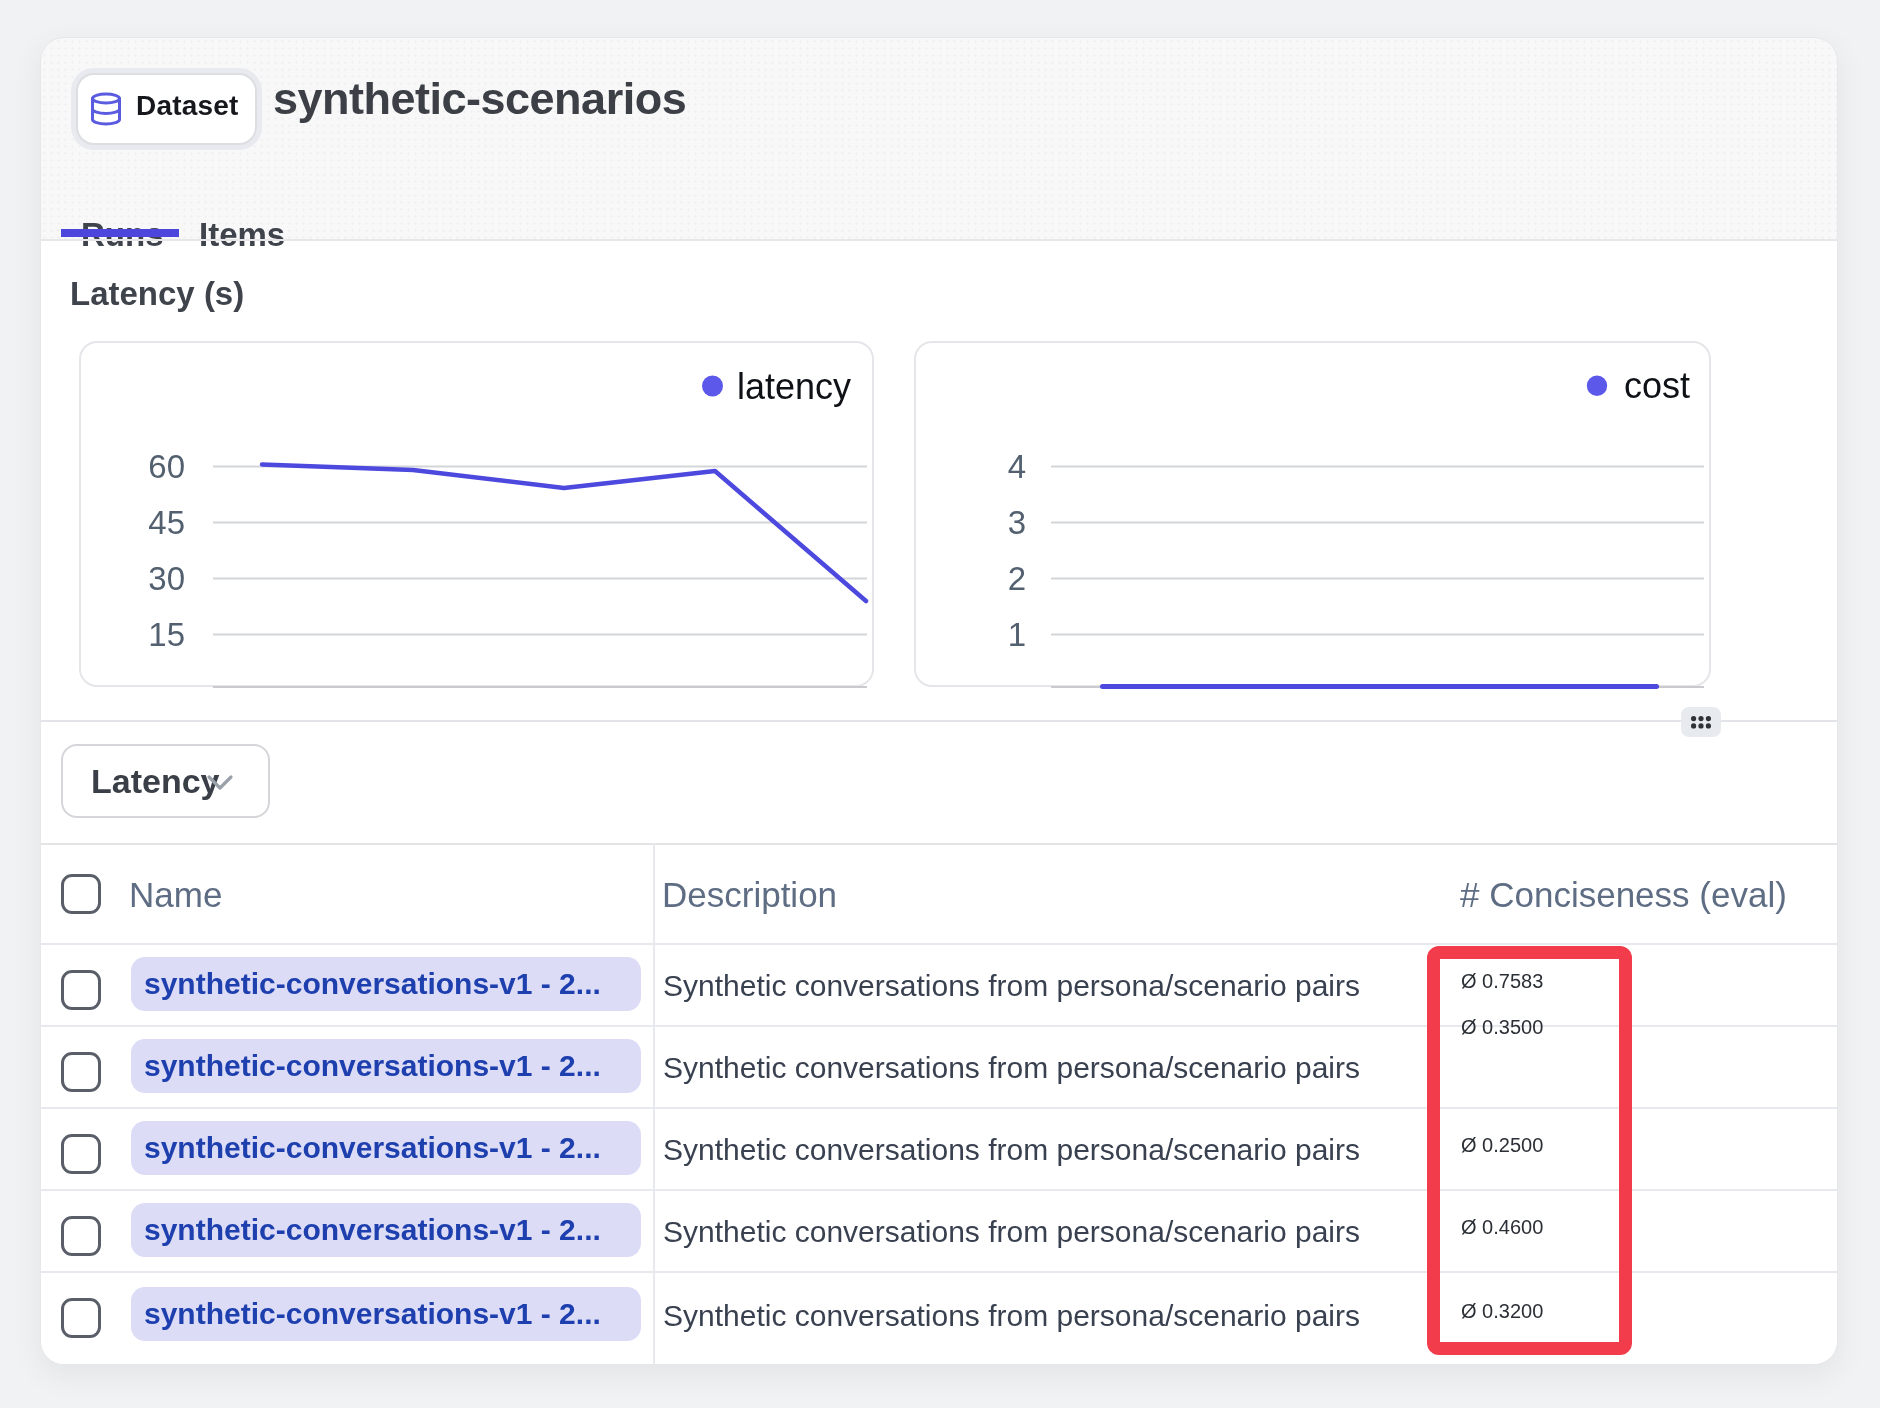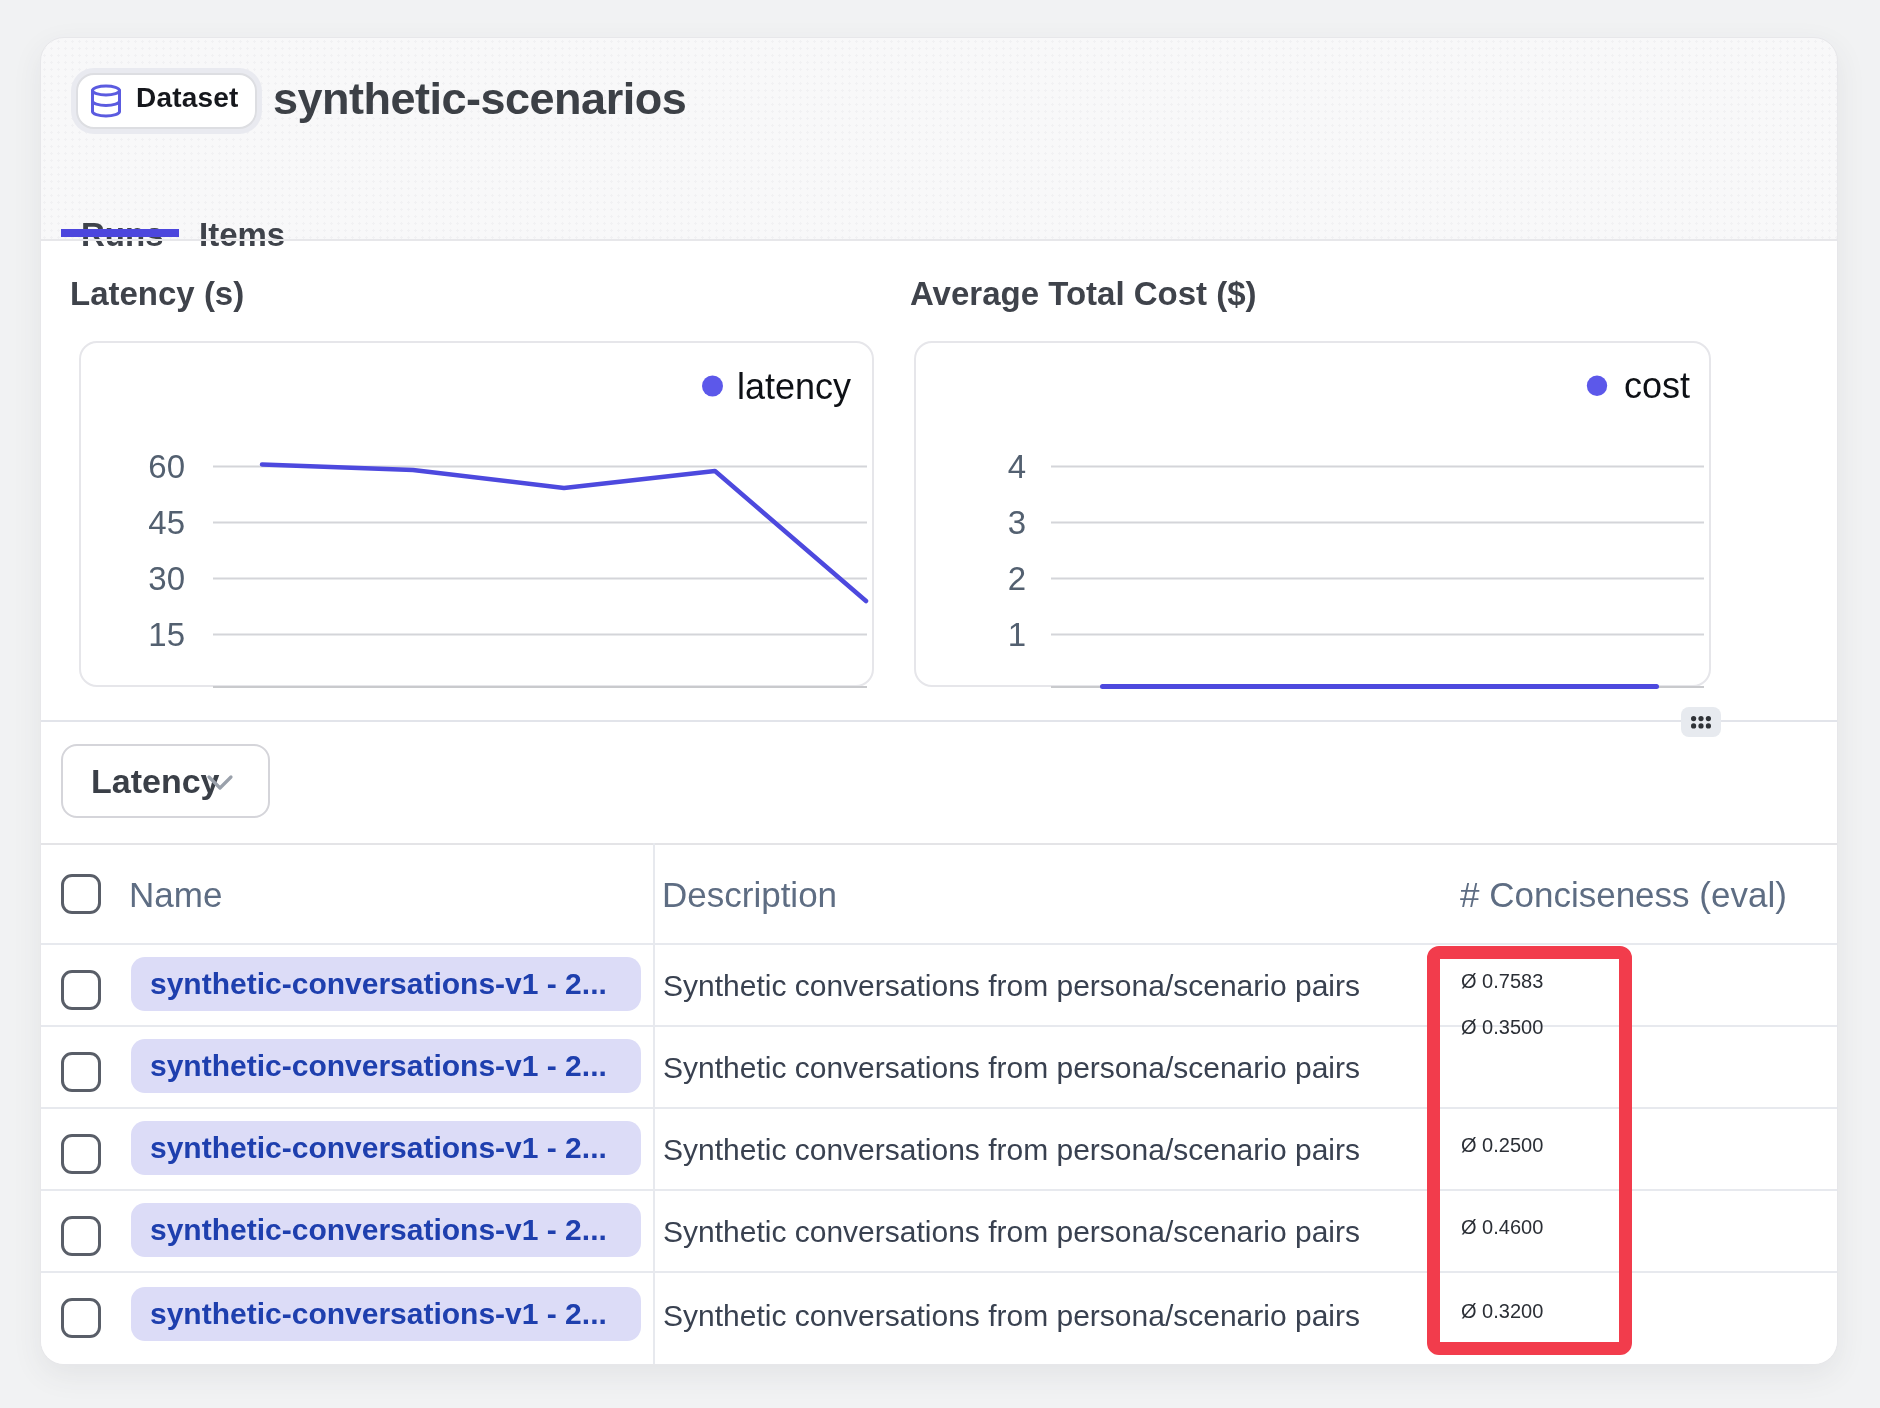--- a/index.html
+++ b/index.html
@@ -10,21 +10,21 @@
     box-shadow:0 10px 30px rgba(60,60,80,0.08);
     overflow:hidden;
   }
   .hdr {
     position:absolute; left:0; top:0; width:100%; height:203px;
     background-image: radial-gradient(circle, #f1f1f3 1px, transparent 1.1px);
     background-size: 7px 7px;
   }
   .white { position:absolute; left:0; top:203px; width:100%; height:1125px; background:#ffffff; }
   .pillring {
-    position:absolute; left:35px; top:35px; width:181px; height:56px;
+    position:absolute; left:35px; top:35px; width:181px; height:72px;
     background:#ffffff; border:2px solid #dddee2; border-radius:18px;
     box-shadow:0 0 0 5px #e9eaf0;
     display:flex; align-items:center;
   }
   .pillring svg { margin-left:10px; }
   .pillring span { font-size:28px; font-weight:700; color:#16181d; margin-left:12px; letter-spacing:0.2px; position:relative; top:-3px;}
   .title { position:absolute; left:232px; top:35px; font-size:45px; font-weight:700; color:#3c4046; letter-spacing:-0.5px;}
   .tab { position:absolute; top:136px; font-size:33px; font-weight:600; color:#3f434b;margin-top:42px; }
   .tabbar { position:absolute; left:20px; top:191px; width:118px; height:8px; background:#4c46dd; }
   .striprule { position:absolute; left:0; top:201px; width:100%; height:2px; background:#e7e7ea; }
@@ -36,21 +36,21 @@
   .handle { position:absolute; left:1640px; top:669px; width:40px; height:30px; background:#e7eaef; border-radius:8px; }
 
   .filters { position:absolute; left:20px; top:706px; width:209px; height:74px; background:#fff; border:2px solid #d5d5da; border-radius:16px; }
   .filters span { position:absolute; left:28px; top:16px; font-size:34px; font-weight:600; color:#3a3f47; }
 
   .tabletop { position:absolute; left:0; top:805px; width:100%; height:2px; background:#e4e4e7; }
   .rowline { position:absolute; left:0; width:100%; height:2px; background:#e7e9ee; }
   .coldiv { position:absolute; left:612px; top:805px; width:2px; height:523px; background:#e7e9ee; }
   .th { position:absolute; font-size:35px; font-weight:500; color:#5e6d83; }
   .cb { position:absolute; left:20px; width:40px; height:40px; border:3px solid #595e68; border-radius:11px; background:#fff; }
-  .pill { position:absolute; left:90px; width:510px; height:54px; background:#dcdcf7; border-radius:14px; display:flex; align-items:center; padding-left:19px; }
+  .pill { position:absolute; left:90px; width:510px; height:54px; background:#dcdcf7; border-radius:14px; display:flex; align-items:center; padding-left:13px; }
   .pill span { font-size:30px; font-weight:700; color:#1e3fae; }
   .desc { position:absolute; left:622px; font-size:30px; color:#394150; }
   .val { position:absolute; left:1420px; font-size:20px; color:#2b2f36; }
   .redrect { position:absolute; left:1386px; top:908px; width:205px; height:409px; border:13px solid #f23c4c; border-radius:12px; }
 </style>
 </head>
 <body>
 <div class="card">
   <div class="white"></div>
   <div class="hdr"></div>
@@ -64,21 +64,20 @@
     <span>Dataset</span>
   </div>
   <div class="title">synthetic-scenarios</div>
 
   <div class="tab" style="left:40px;">Runs</div>
   <div class="tab" style="left:158px;">Items</div>
   <div class="tabbar"></div>
   <div class="striprule"></div>
 
   <div class="charttitle" style="left:29px; top:237px;text-align:center;">Latency (s)</div>
-  <div class="charttitle" style="left:869px; top:237px;">Average Total Cost ($)</div>
 
   <div class="chartcard" style="left:38px; width:795px;">
     <svg width="791" height="342" viewBox="0 0 791 342">
       <g stroke="#d4d5d9" stroke-width="2">
         <line x1="132" y1="123.5" x2="786" y2="123.5"></line>
         <line x1="132" y1="179.5" x2="786" y2="179.5"></line>
         <line x1="132" y1="235.5" x2="786" y2="235.5"></line>
         <line x1="132" y1="291.5" x2="786" y2="291.5"></line>
       </g>
       <g font-family="Liberation Sans" font-size="33" fill="#536070" text-anchor="end">

